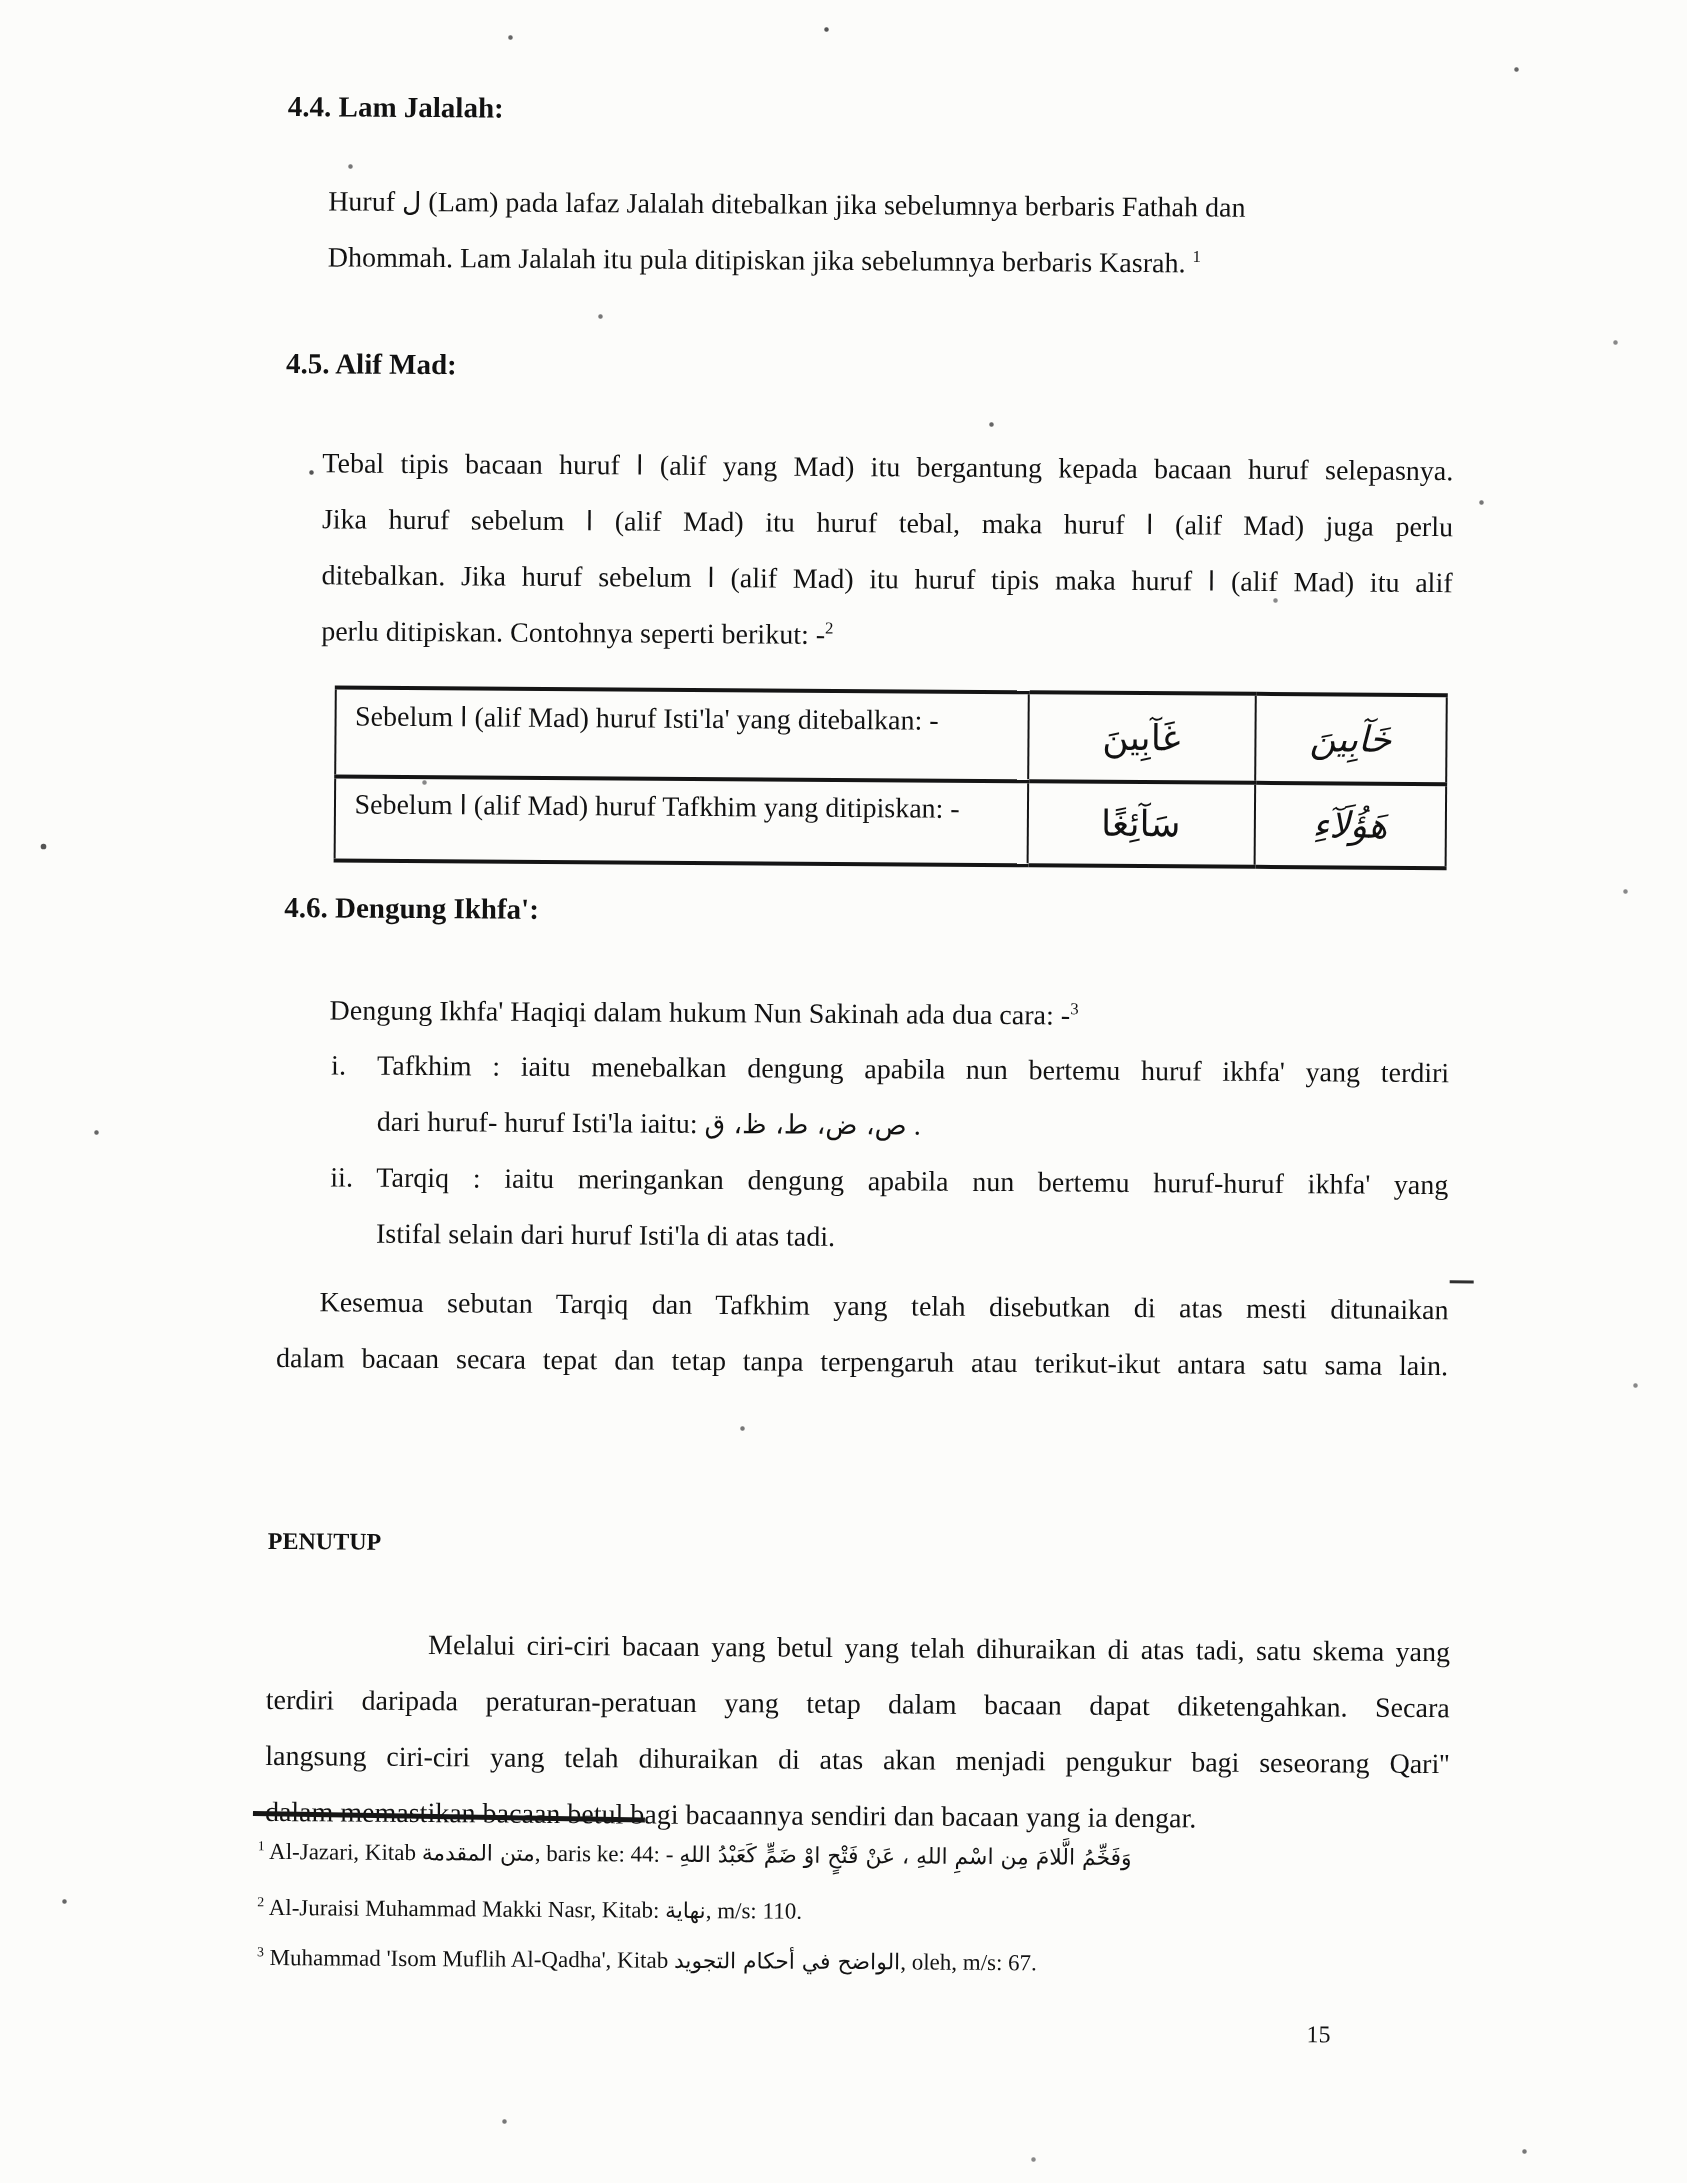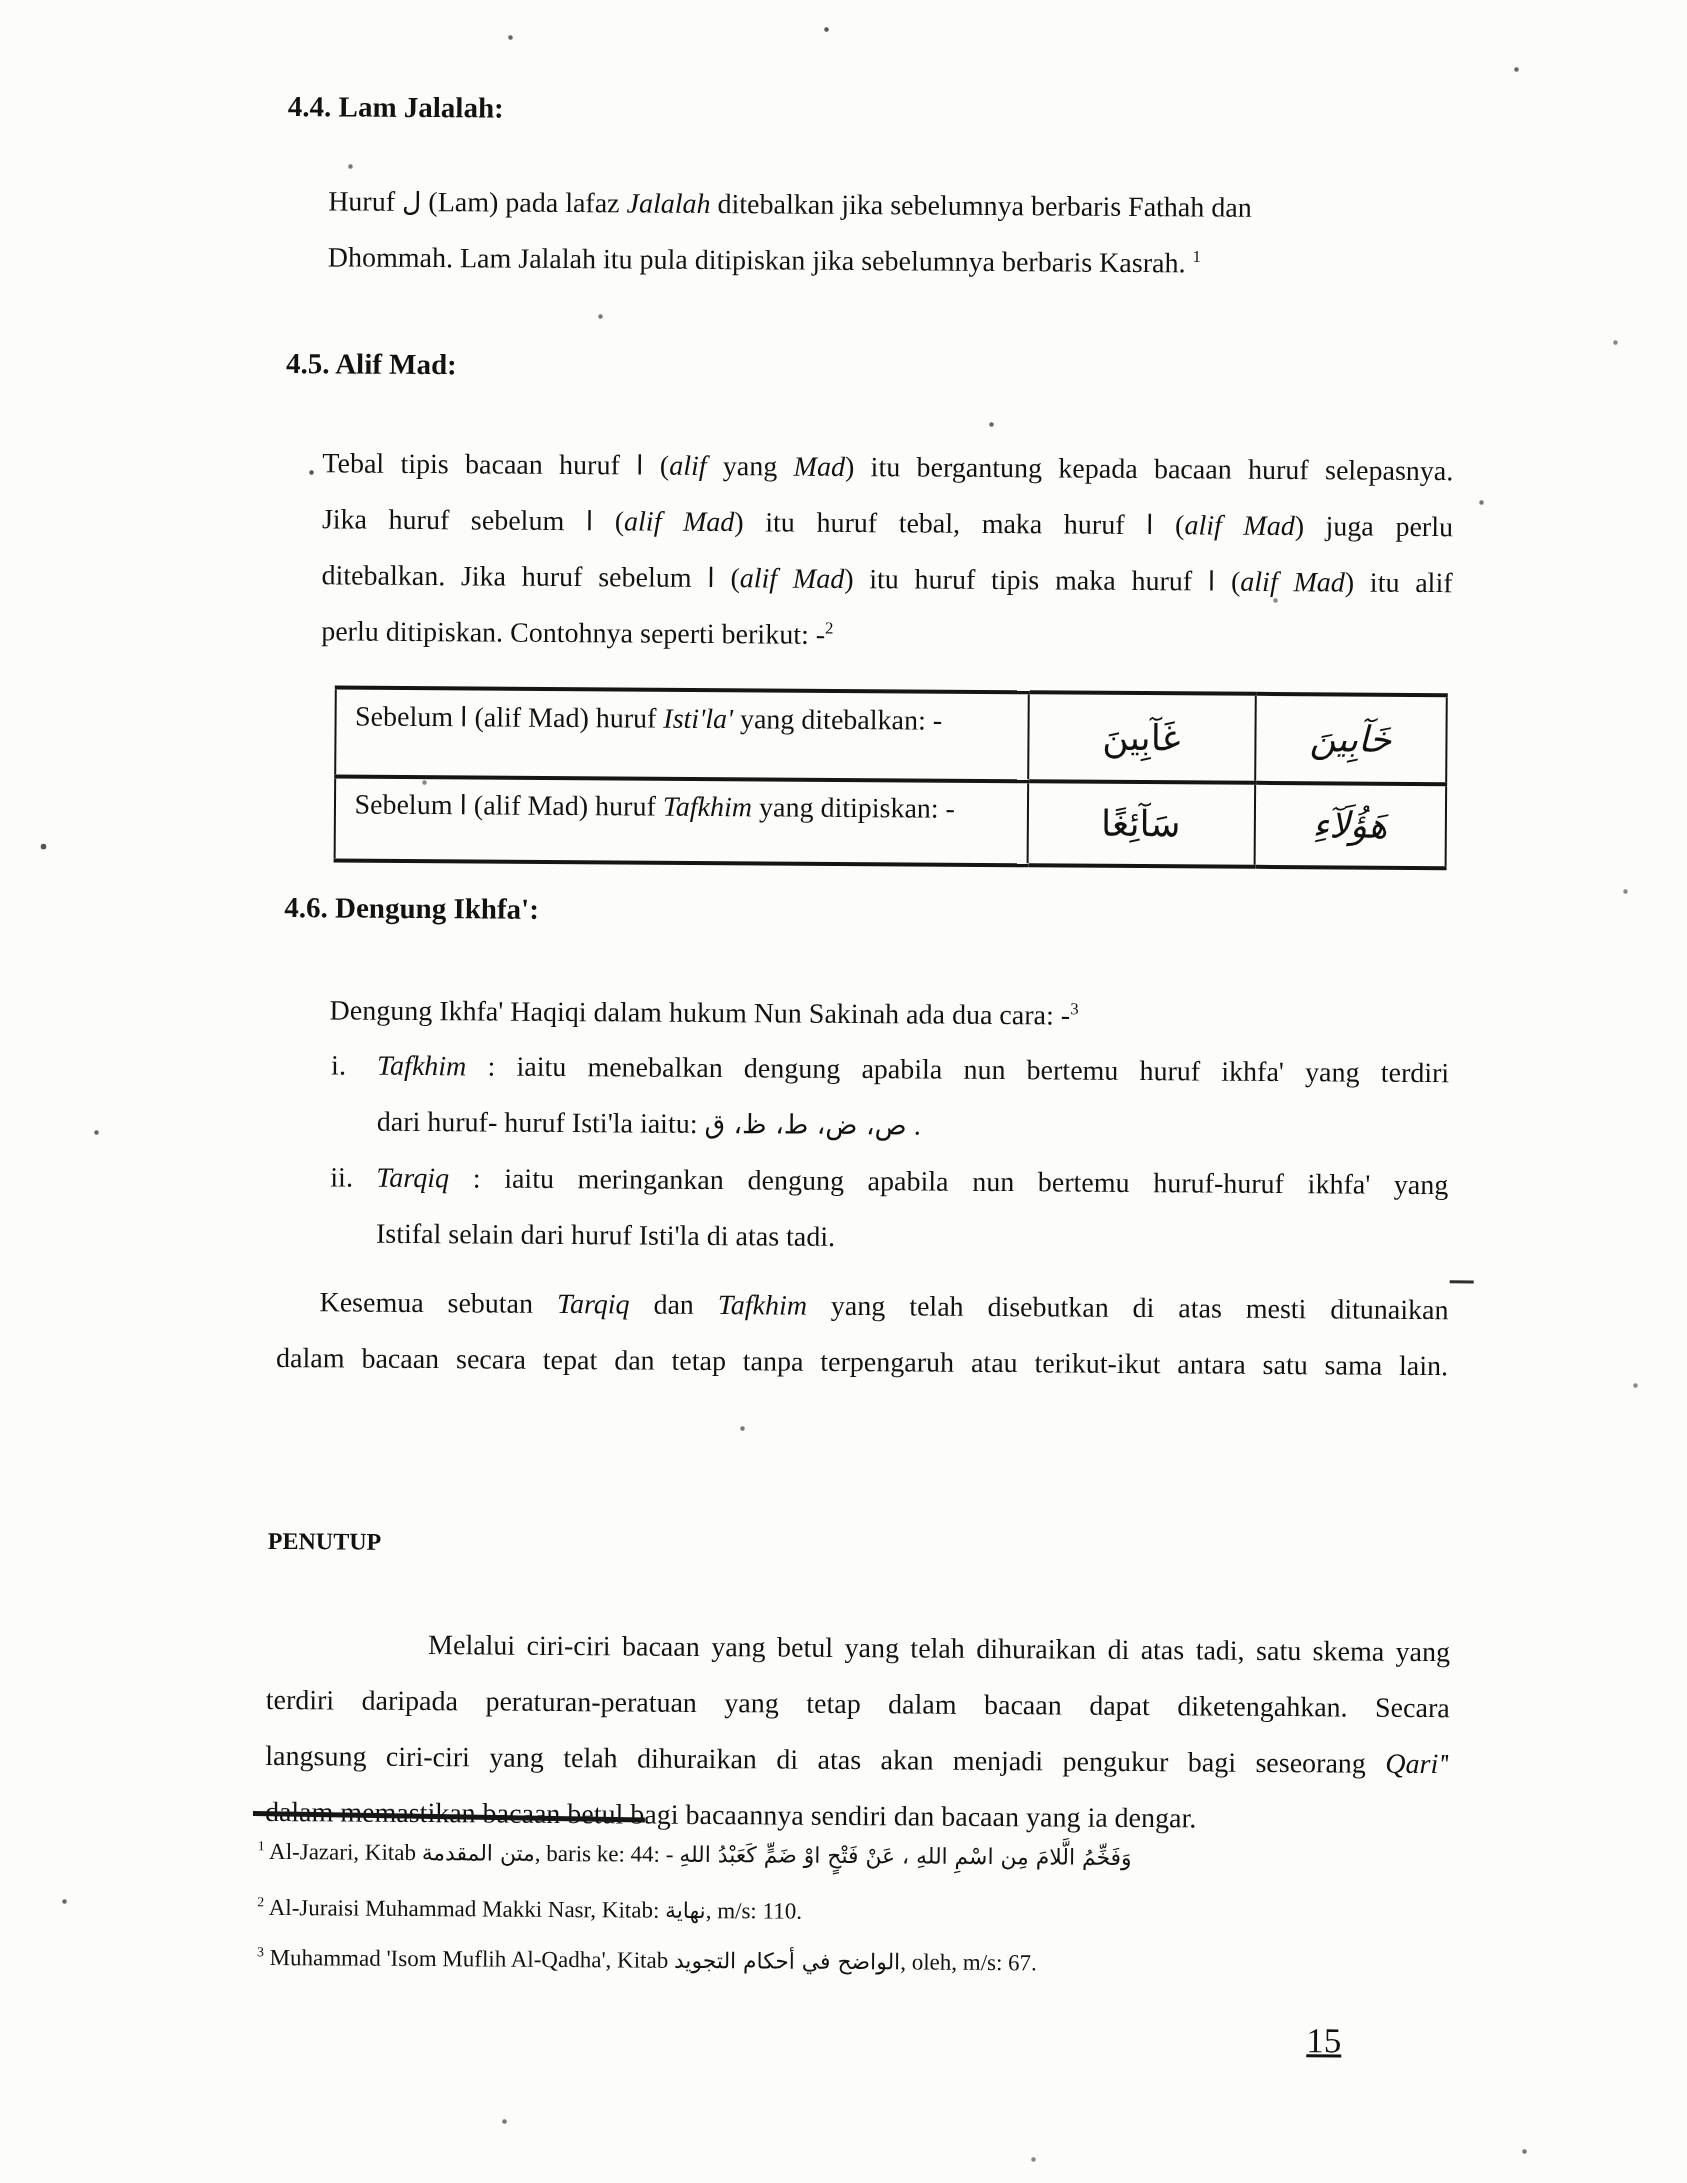--- a/index.html
+++ b/index.html
@@ -8,33 +8,33 @@
     background:#fcfcfa;overflow:hidden;
     font-family:"Liberation Serif",serif;color:#121212;padding-left:36px;
   }
   .sheet{position:absolute;inset:0;transform:rotate(0.4deg);transform-origin:844px 1092px;}
   .block{position:absolute;}
   .h{font-weight:bold;font-size:29px;line-height:38px;white-space:nowrap;}
   .line{display:block;font-size:28px;height:56px;line-height:56px;}
   .line.j{text-align:justify;text-align-last:justify;}
   .fn .line{font-size:23px;height:50px;line-height:50px;}
   sup{font-size:0.60em;vertical-align:super;line-height:0;}
-  .it{font-style:italic;}
+  .it{}
   .ar{font-family:"DejaVu Sans",sans-serif;font-size:0.95em;}
   .item{display:flex;}
   .marker{flex:none;width:46px;font-size:28px;line-height:56px;}
   .ilines{flex:1;min-width:0;}
   table.ex{border-collapse:collapse;background:transparent;}
   table.ex td{border:2px solid #151515;border-top-width:4px;border-bottom-width:4px;}
   td.lbl{width:668px;vertical-align:top;padding:6.6px 4px 0 18.5px;font-size:28px;line-height:40px;}
   td.arc{text-align:center;vertical-align:middle;font-family:"DejaVu Sans",sans-serif;font-size:36px;}
   td.arc1{width:223px;} td.arc2{width:187px;font-style:italic;}
   tr.r1 td{height:78px;} tr.r2 td{height:74px;}
   .fndivider{position:absolute;left:258px;top:1817px;width:392px;height:5.3px;background:#161616;transform:rotate(0.55deg);}
-  .pageno{position:absolute;left:1313px;top:2018px;font-size:35px;text-decoration:underline;}
+  .pageno{position:absolute;left:1313px;top:2018px;font-size:24px;}
   .dash-art{position:absolute;left:1451px;top:1276px;width:24px;height:3.3px;background:#2f2f2f;}
   .speckles{position:absolute;left:0;top:0;width:2.6px;height:2.6px;border-radius:50%;background:transparent;
     box-shadow:
       509px 36px 0 0.7px #666, 825px 28px 0 0.7px #555, 349px 165px 0 0.7px #777,
       1515px 68px 0 0.7px #666, 599px 315px 0 0.7px #777, 990px 423px 0 0.7px #666,
       1614px 341px 0 0.7px #888, 310px 471px 0 0.7px #555, 1480px 501px 0 0.7px #777,
       42px 845px 0 1.3px #555, 95px 1131px 0 0.7px #666, 1624px 890px 0 0.7px #888,
       741px 1427px 0 0.7px #777, 1634px 1384px 0 0.7px #888, 63px 1900px 0 0.7px #666,
       503px 2120px 0 0.7px #777, 1032px 2158px 0 0.7px #888, 1523px 2150px 0 0.7px #777,
       423px 781px 0 0.7px #888, 1274px 599px 0 0.7px #888;}

